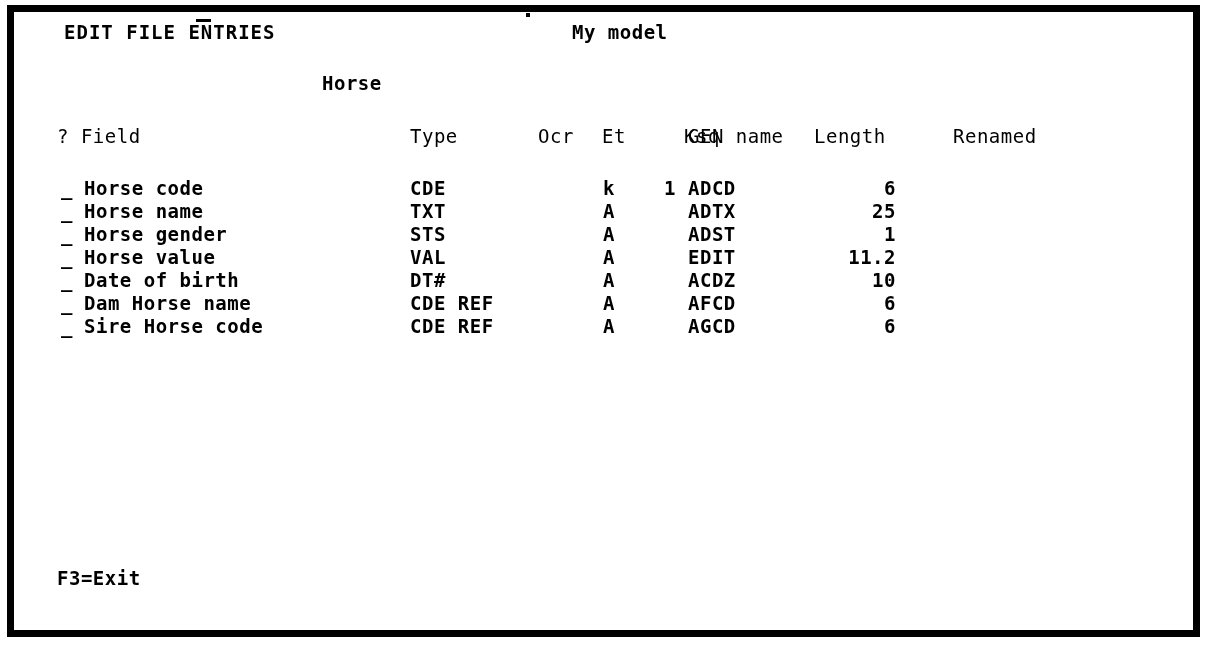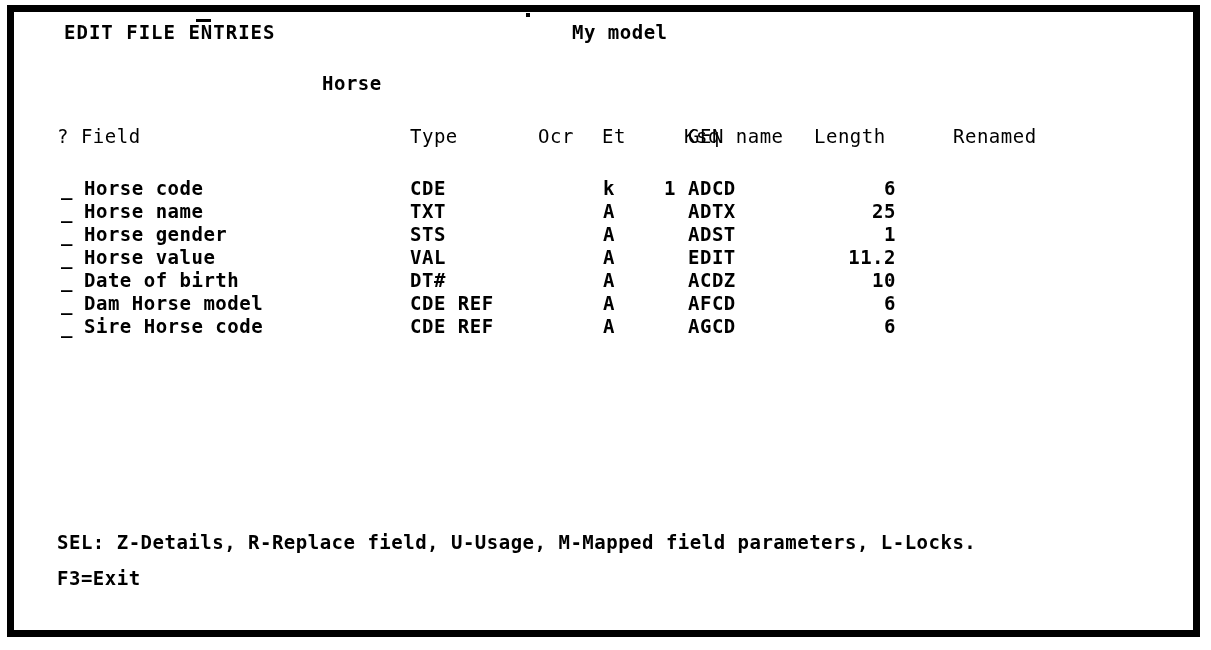--- a/index.html
+++ b/index.html
@@ -159,21 +159,21 @@
           <div class="cell c-type">DT#</div>
           <div class="cell c-ocr"></div>
           <div class="cell c-et">A</div>
           <div class="cell c-ksq"></div>
           <div class="cell c-gen">ACDZ</div>
           <div class="cell c-length">10</div>
           <div class="cell c-renamed"></div>
         </div>
         <div class="row" style="top: 293px;">
           <div class="cell c-sel">_</div>
-          <div class="cell c-field">Dam Horse model</div>
+          <div class="cell c-field">Dam Horse name</div>
           <div class="cell c-type">CDE REF</div>
           <div class="cell c-ocr"></div>
           <div class="cell c-et">A</div>
           <div class="cell c-ksq"></div>
           <div class="cell c-gen">AFCD</div>
           <div class="cell c-length">6</div>
           <div class="cell c-renamed"></div>
         </div>
         <div class="row" style="top: 316px;">
           <div class="cell c-sel">_</div>
@@ -181,17 +181,16 @@
           <div class="cell c-type">CDE REF</div>
           <div class="cell c-ocr"></div>
           <div class="cell c-et">A</div>
           <div class="cell c-ksq"></div>
           <div class="cell c-gen">AGCD</div>
           <div class="cell c-length">6</div>
           <div class="cell c-renamed"></div>
         </div>
       </div>
 
-    <div class="t" id="footer-sel">SEL: Z-Details, R-Replace field, U-Usage, M-Mapped field parameters, L-Locks.</div>
     <div class="t" id="footer-exit">F3=Exit</div>
 
   </div>
 </div>
 
 </body></html>

